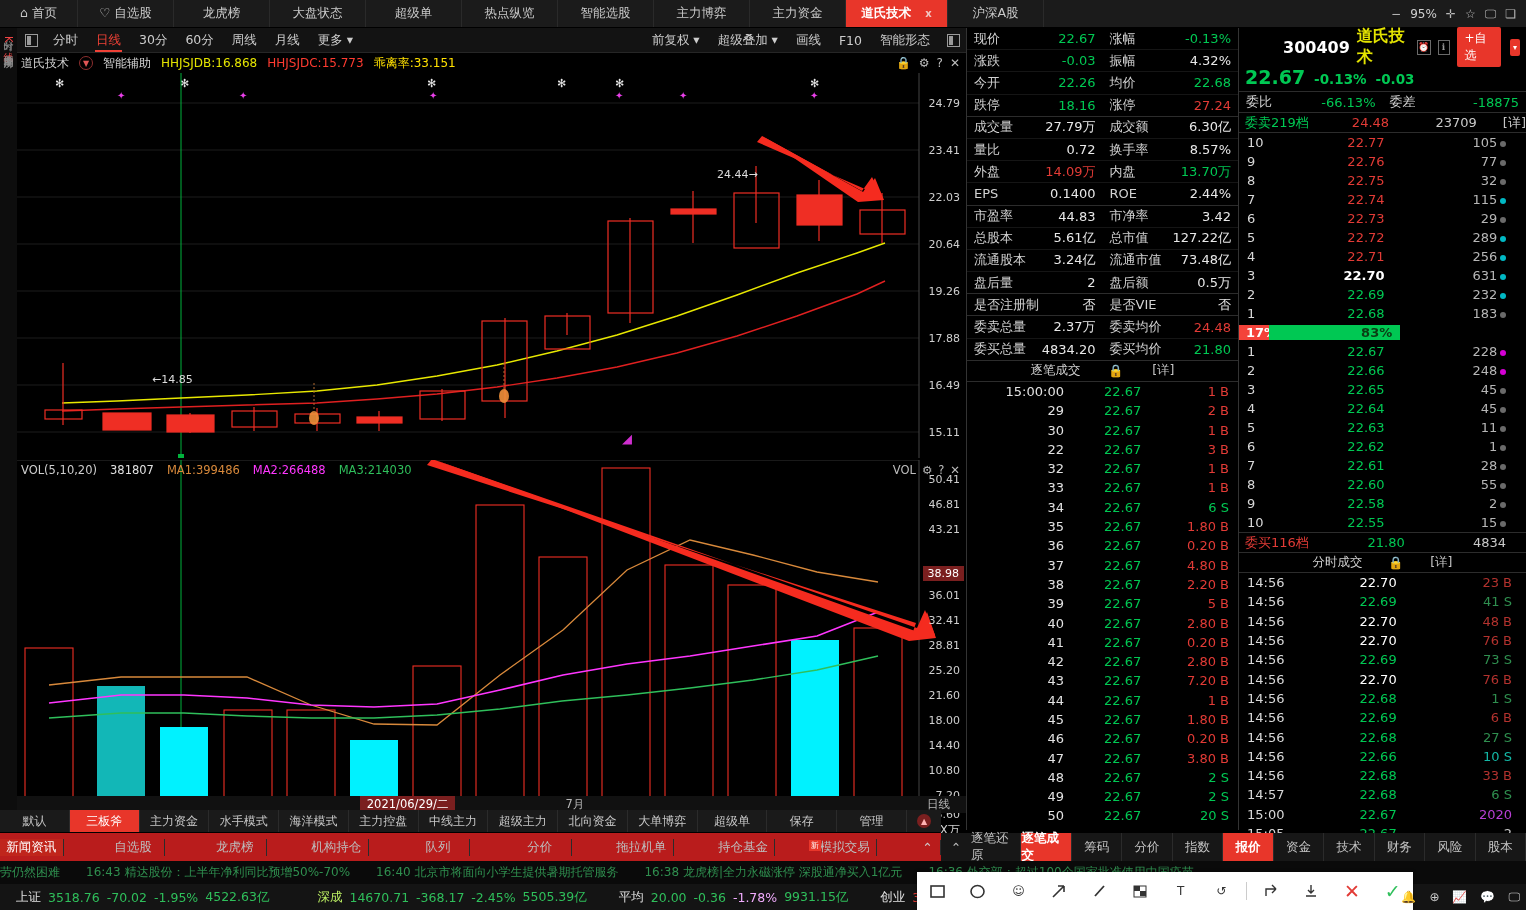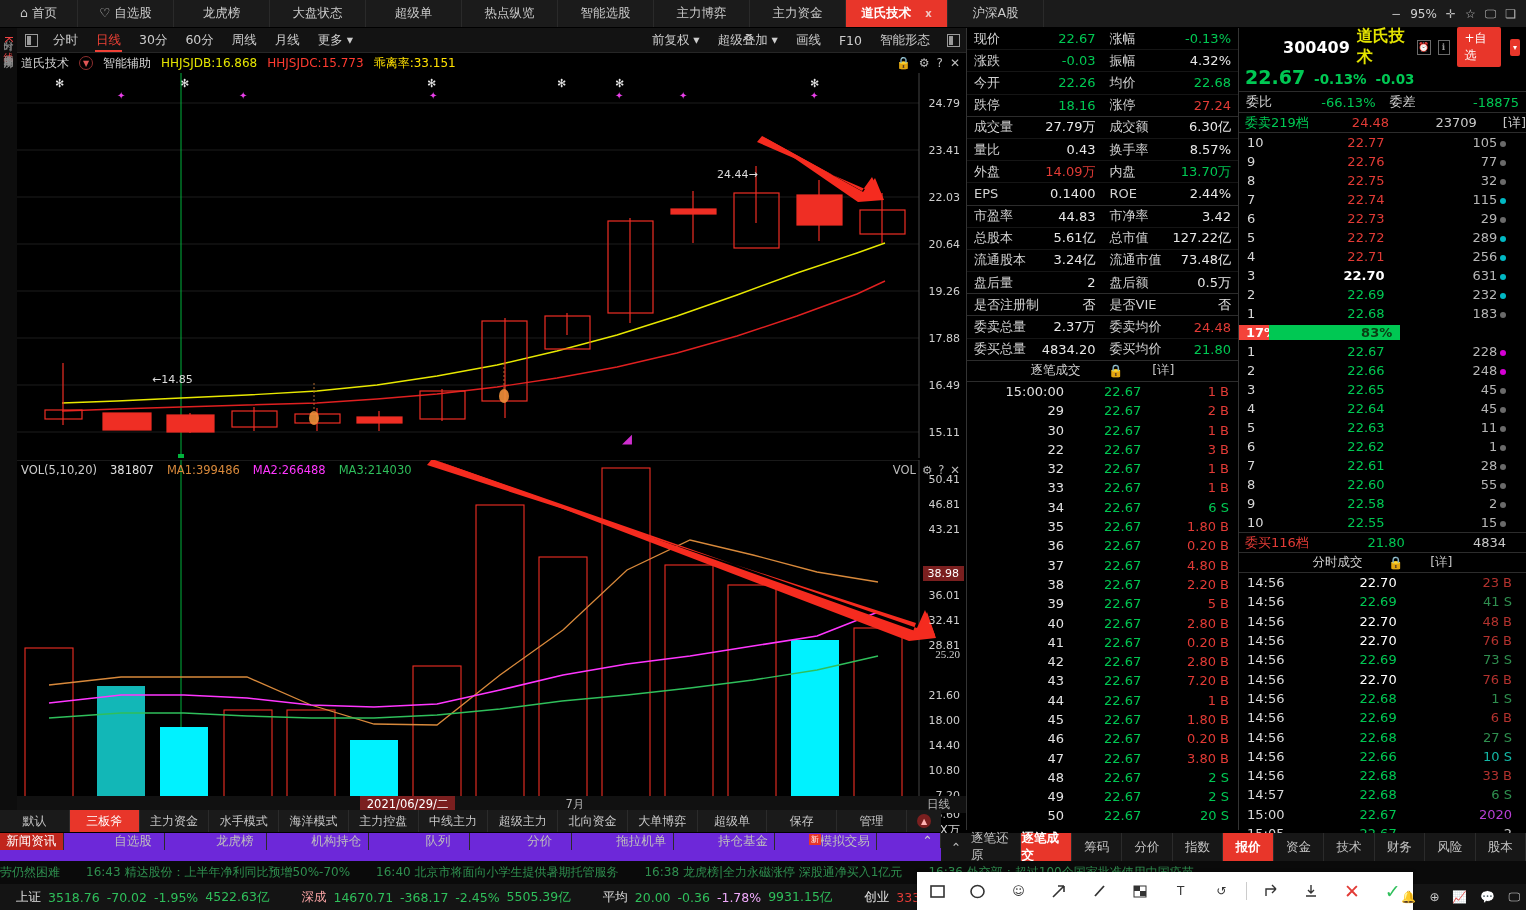--- a/index.html
+++ b/index.html
@@ -140,21 +140,21 @@
   #fnrow{
     position:absolute; top:810px; left:0; width:941px; height:22px;
     background:#1a1a1a; display:flex; align-items:stretch; font-size:12px;
   }
   #fnrow .f{ flex:1; display:flex; align-items:center; justify-content:center; color:#c8c8c8; border-right:1px solid #2b2b2b;}
   #fnrow .f.on{ background:#e8362a; color:#fff;}
   #fnrow .updot{ width:34px; display:flex; align-items:center; justify-content:center; }
   .circbtn{ width:14px;height:14px;border-radius:50%;background:#7a1f1f;color:#ffb3b3;font-size:8px;display:flex;align-items:center;justify-content:center;}
   #fnrow2{
     position:absolute; top:833px; left:0; width:941px; height:28px;
-    background:#6d28d9; display:flex; align-items:flex-start; font-size:12.5px;gap:38px;
+    background:#b91c1c; display:flex; align-items:center; font-size:12.5px;gap:38px;
   }
   #fnrow2 .f{ flex:1; display:flex; align-items:center; justify-content:center; color:#bdbdbd; border-right:1px solid #2b2b2b; position:relative;}
   #fnrow2 .f.on{ background:#c0251c; color:#fff;}
   #fnrow2 .badge{ position:absolute; top:1px; left:50%; margin-left:-36px; background:#e8362a; color:#fff; font-size:8px; padding:0 2px;}
   #fnrow2 .caret{ width:26px; flex:none; color:#cfcfcf;}
   #rtabs{
     position:absolute; top:833px; left:941px; width:585px; height:28px;
     background:#171717; display:flex; align-items:stretch; font-size:12.5px;
   }
   #rtabs .caret{ width:30px; display:flex; align-items:center; justify-content:center; color:#bdbdbd;}
@@ -435,21 +435,21 @@
       </g>
     </svg>
 
     <div class="axlbl" style="top:13px;">50.41</div>
     <div class="axlbl" style="top:38px;">46.81</div>
     <div class="axlbl" style="top:63px;">43.21</div>
     <div class="axlbl hl" style="top:106px; right:2px;">38.98</div>
     <div class="axlbl" style="top:129px;">36.01</div>
     <div class="axlbl" style="top:154px;">32.41</div>
     <div class="axlbl" style="top:179px;">28.81</div>
-    <div class="axlbl" style="top:188px;font-family:Liberation Serif, serif;">25.20</div>
+    <div class="axlbl" style="top:204px;">25.20</div>
     <div class="axlbl" style="top:229px;">21.60</div>
     <div class="axlbl" style="top:254px;">18.00</div>
     <div class="axlbl" style="top:279px;">14.40</div>
     <div class="axlbl" style="top:304px;">10.80</div>
     <div class="axlbl" style="top:329px;">7.20</div>
     <div class="axlbl" style="top:348px;">3.60</div>
     <div class="axlbl" style="top:362px; font-size:12px;">X万</div>
   </div>
 
   <div id="volHeader">
@@ -524,21 +524,21 @@
           <span class="qv w">27.79万</span>
         </div>
         <div class="qcell">
           <span class="qk">成交额</span>
           <span class="qv w">6.30亿</span>
         </div>
       </div>
       <div class="qrow">
         <div class="qcell">
           <span class="qk">量比</span>
-          <span class="qv w">0.43</span>
+          <span class="qv w">0.72</span>
         </div>
         <div class="qcell">
           <span class="qk">换手率</span>
           <span class="qv w">8.57%</span>
         </div>
       </div>
       <div class="qrow">
         <div class="qcell">
           <span class="qk">外盘</span>
           <span class="qv r">14.09万</span>
@@ -1068,21 +1068,21 @@
   </div>
 <div id="statusbar">
     <div class="grp">
       <span style="color: rgb(224, 224, 224);">上证</span>
       <span style="color: rgb(47, 191, 91);">3518.76</span>
       <span style="color: rgb(47, 191, 91);">-70.02</span>
       <span style="color: rgb(47, 191, 91);">-1.95%</span>
       <span style="color: rgb(47, 191, 91);">4522.63亿</span>
     </div>
     <div class="grp">
-      <span style="color: #fca5a5;">深成</span>
+      <span style="color: #bef264; margin-left: 16px;">深成</span>
       <span style="color: rgb(47, 191, 91);">14670.71</span>
       <span style="color: rgb(47, 191, 91);">-368.17</span>
       <span style="color: rgb(47, 191, 91);">-2.45%</span>
       <span style="color: rgb(47, 191, 91);">5505.39亿</span>
     </div>
     <div class="grp">
       <span style="color: rgb(224, 224, 224);">平均</span>
       <span style="color: rgb(47, 191, 91);">20.00</span>
       <span style="color: rgb(47, 191, 91);">-0.36</span>
       <span style="color: #f0abfc;">-1.78%</span>

